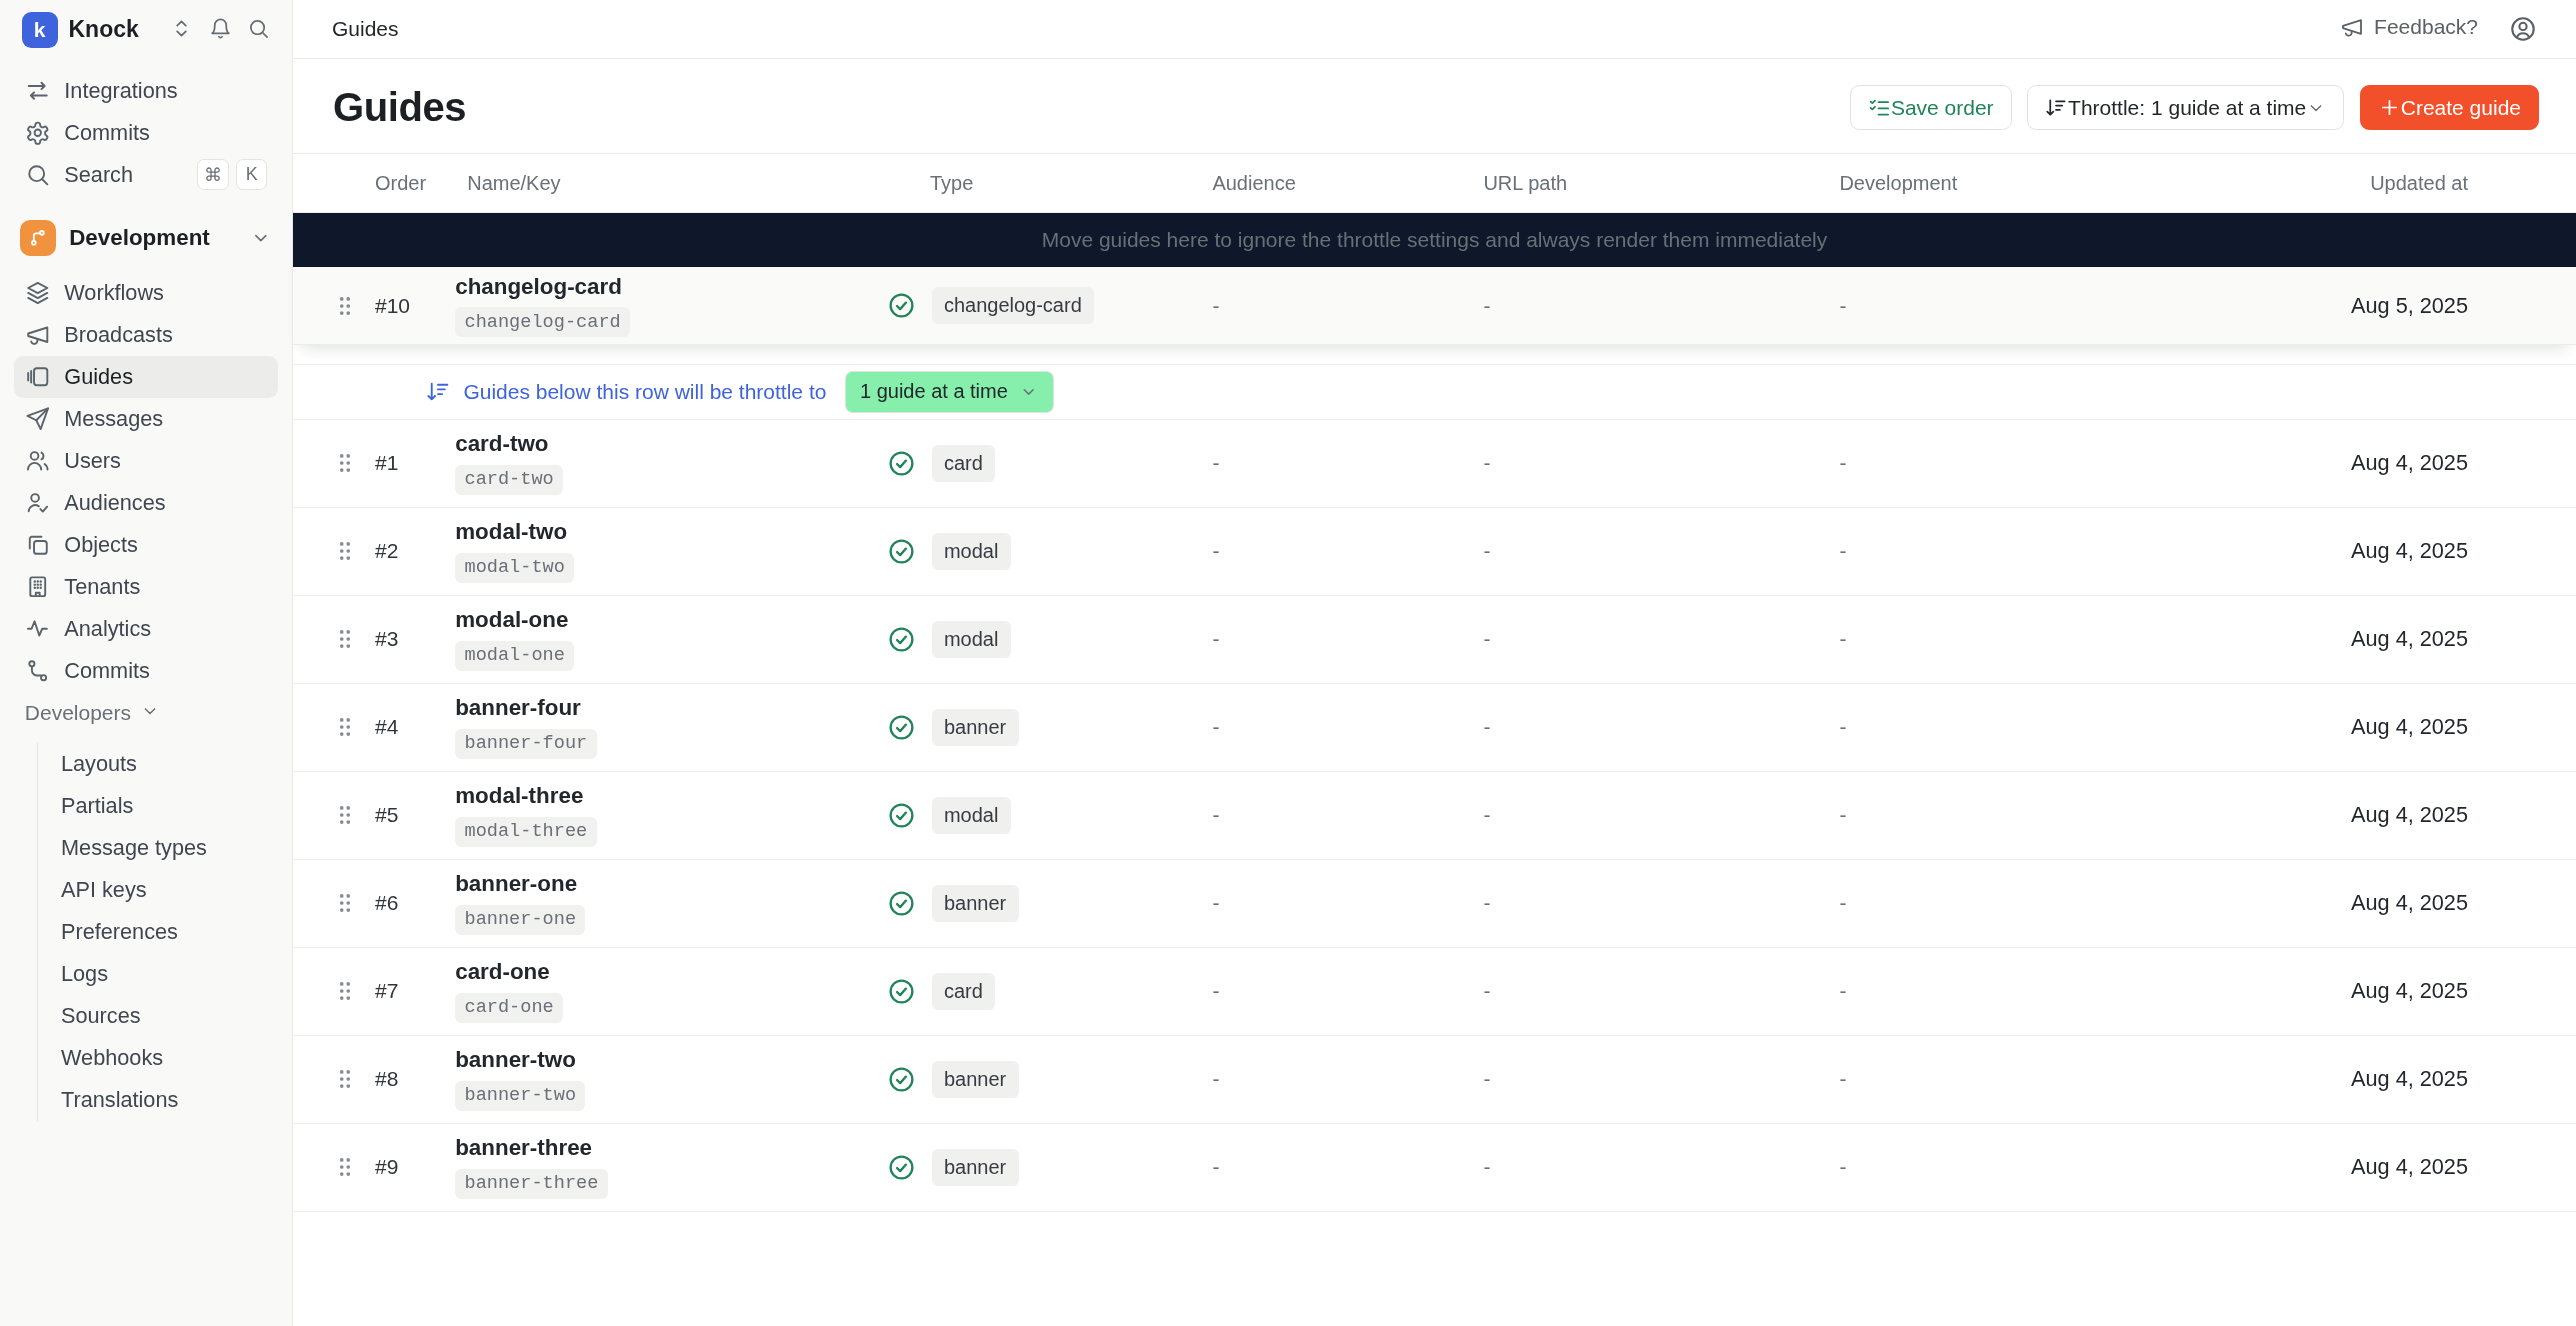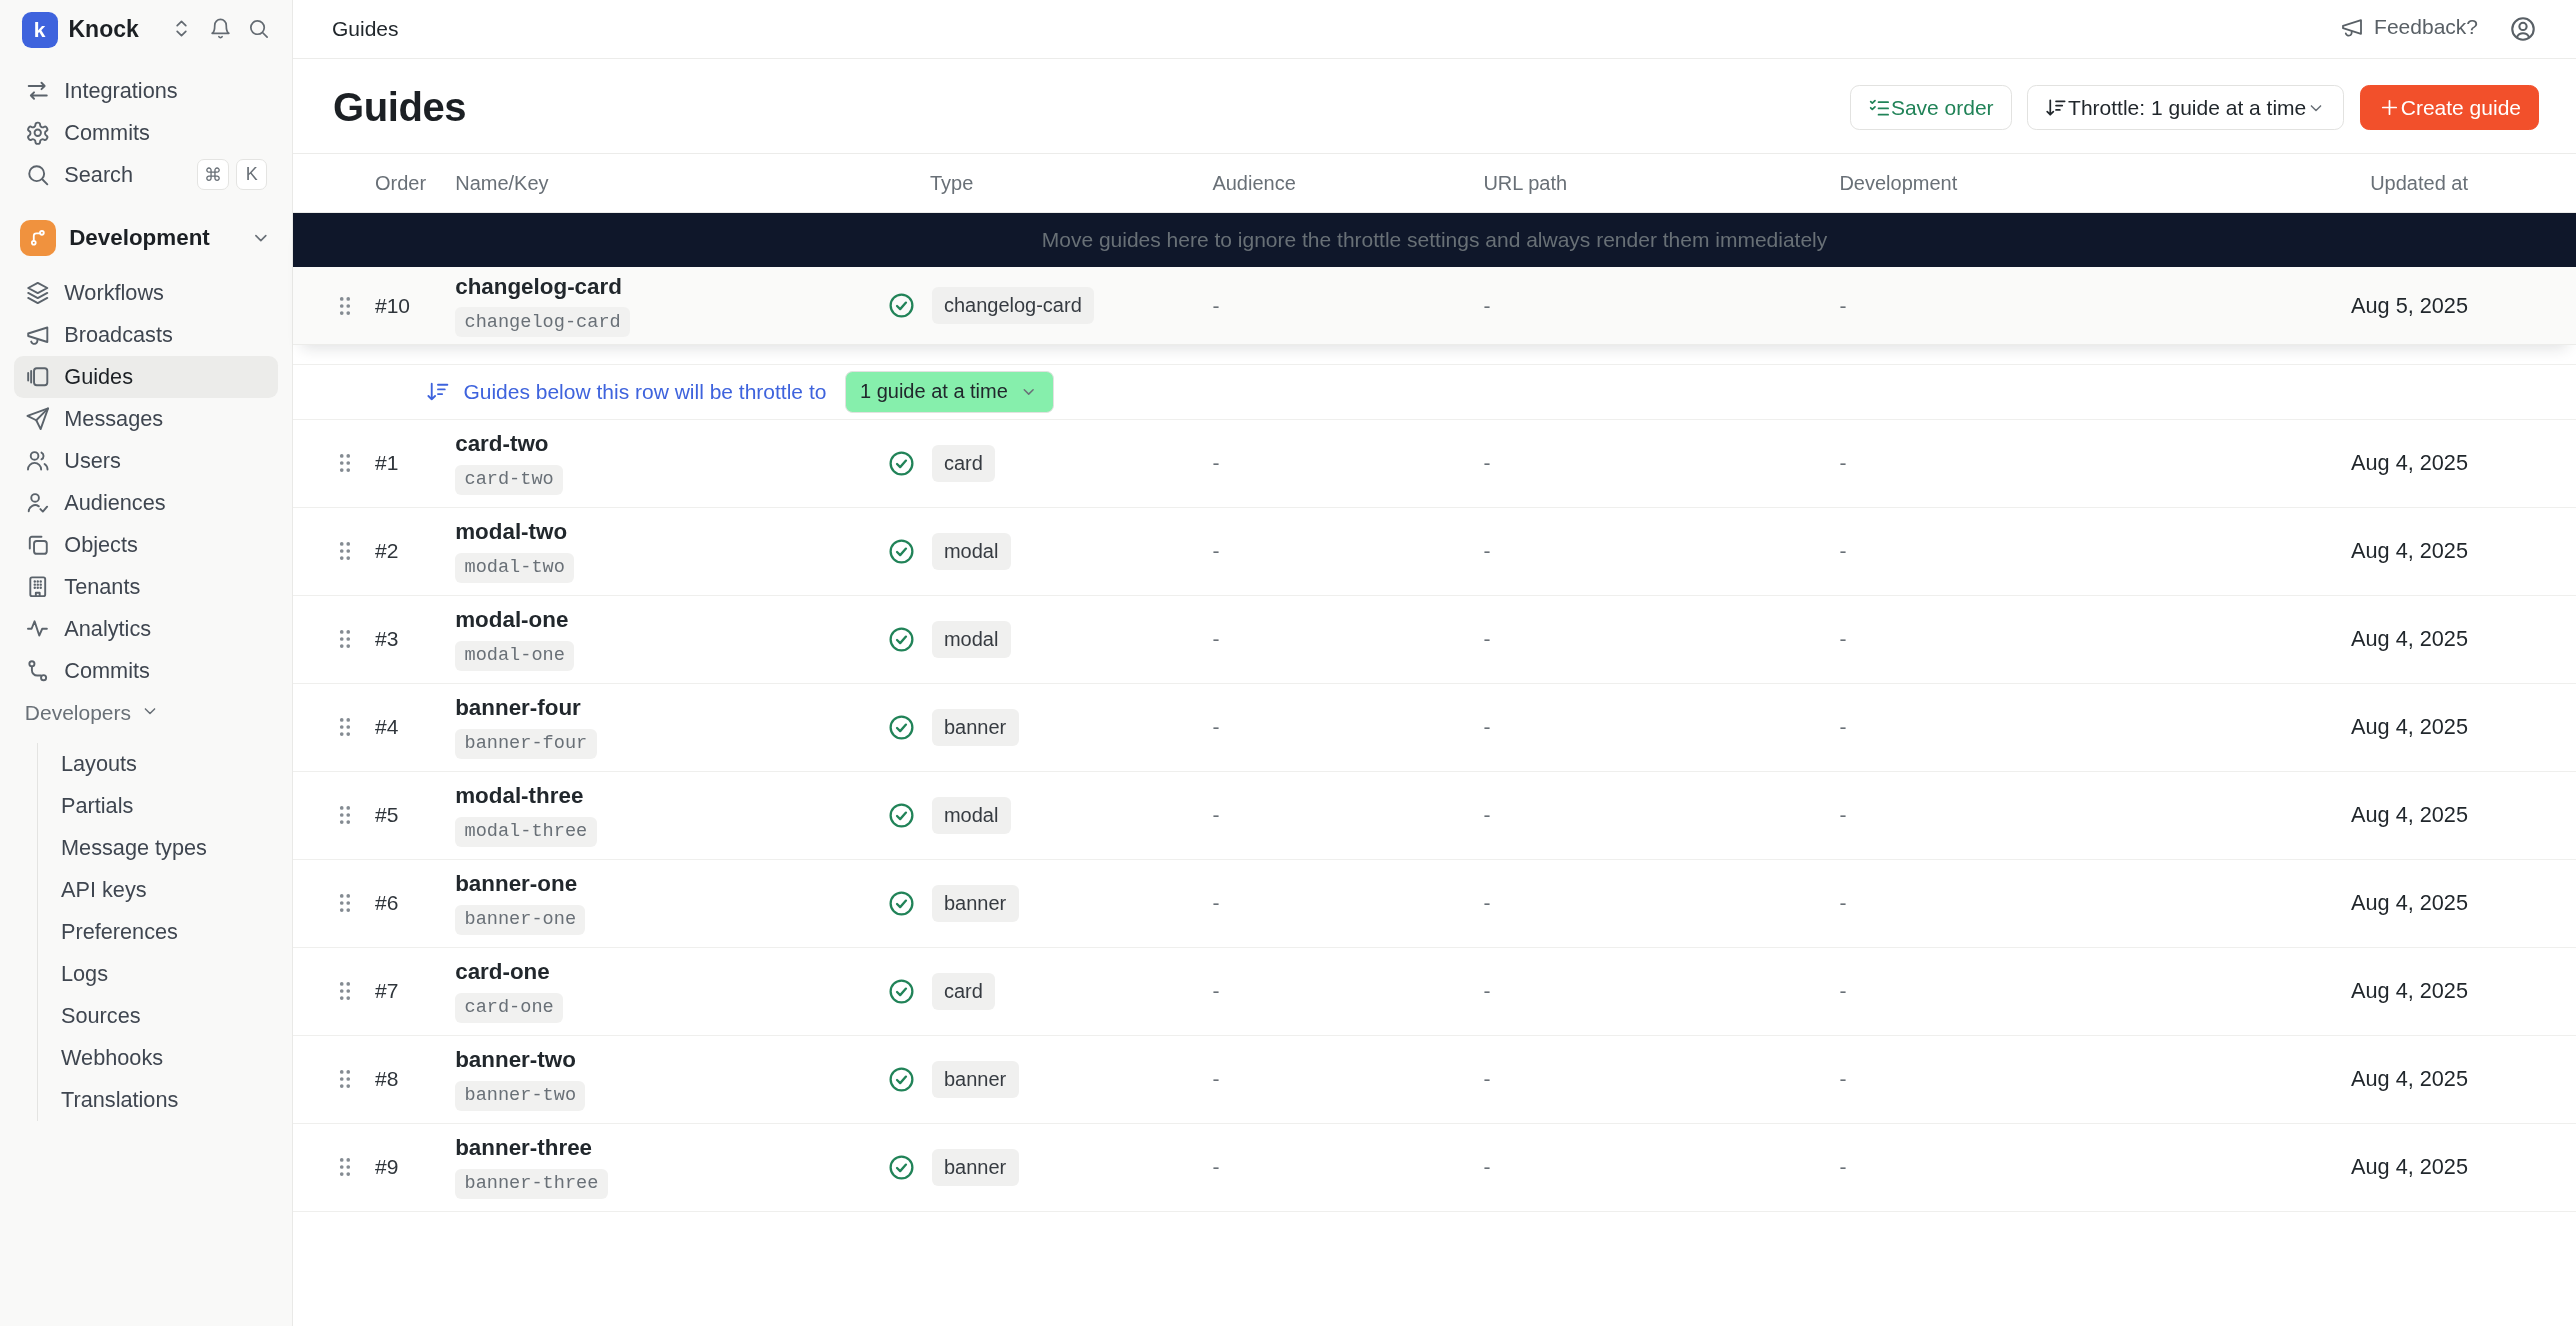--- a/index.html
+++ b/index.html
@@ -101,21 +101,21 @@
     padding: 0 108px 0 39px;
     align-items: center;
   }
   .thead {
     height: 60px; border-top: 1.5px solid #ECECEA; border-bottom: 1.5px solid #ECECEA;
     font-size: 20px; color: #697077; font-weight: 500;
   }
   .th.pad-s { padding-left: 12.4px; }
   .th.pad-type { padding-left: 43px; }
   .th.right, .cell-updated { justify-self: end; text-align: right; }
-  .th.name-pad { padding-left: 6.2px; }
+  .th.name-pad { padding-left: 6.2px; margin-left: 12px; }
 
   .section-immediate {
     background: #0f172a;
     border-bottom: 0.8px solid #ECECEA;
     box-shadow: 0 12.4px 14px -9.3px rgba(30,34,40,0.14);
     position: relative; z-index: 2;
   }
   .drop-banner { height: 54px; display: flex; align-items: center; justify-content: center; font-size: 21px; color: #687076; }
 
   .row { height: 88px; border-bottom: 1.5px solid #EFEFED; cursor: pointer; }

